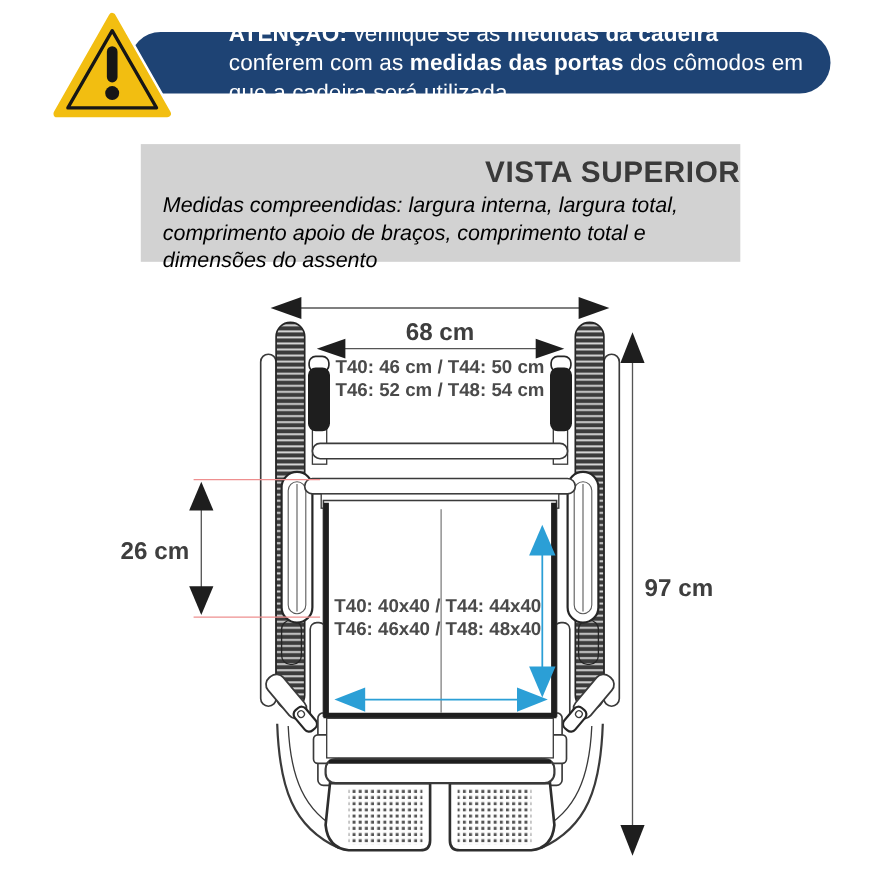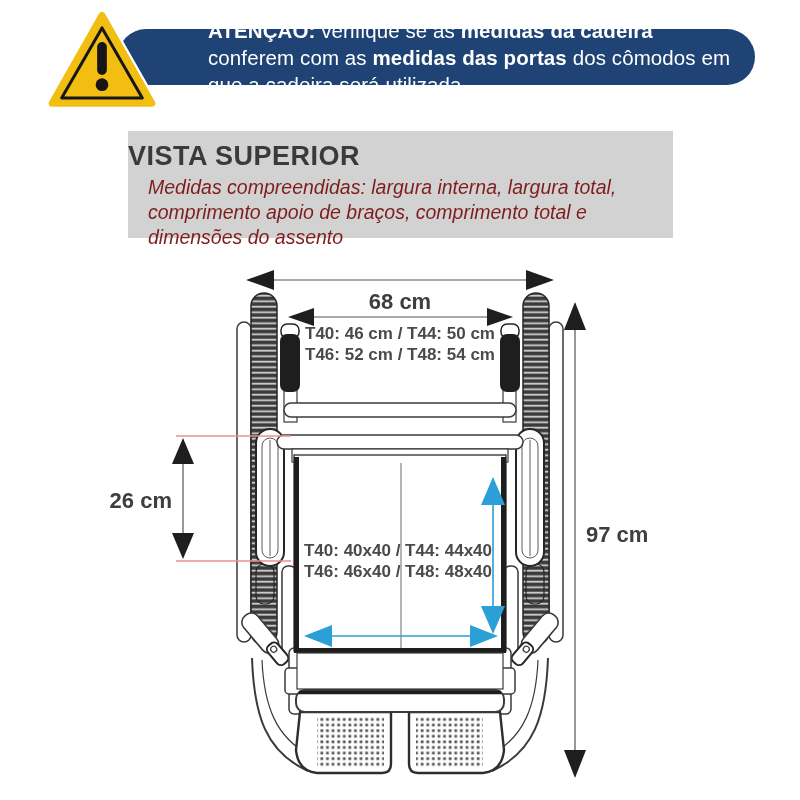--- a/index.html
+++ b/index.html
@@ -12,24 +12,24 @@
             background:#1E4374; border-radius:33px; display:flex; align-items:center;
             padding-left:90px; padding-right:18px; }
   .banner-text { color:#ffffff; font-size:20.5px; line-height:27px; font-weight:400;
                  letter-spacing:0.1px; }
   .banner-text b { font-weight:800; }
   .tri-wrap { position:absolute; left:46px; top:6px; width:112px; height:108px; }
 
   
   .panel { position:absolute; left:128px; top:131px; width:545px; height:107px;
            background:#D2D2D2; padding-top:10px; }
-  .panel-title { text-align:left; font-size:27px; font-weight:800; color:#3A3A3A;
-                 letter-spacing:0.5px; }
+  .panel-title { text-align:right; font-size:27px; font-weight:800; color:#3A3A3A;
+                 letter-spacing:0.5px;padding-left:44px; }
   .panel-sub { margin:3px 0 0 20px; width:505px; font-style:italic; font-size:19.5px;
-               line-height:25px; font-weight:500; color:#7f1d1d; }
+               line-height:25px; font-weight:500; color:#000000; }
 
   .diagram { position:absolute; left:0; top:0; width:800px; height:800px; }
 
   text { font-family:"Liberation Sans", sans-serif; }
   .dim-label  { font-size:22px; font-weight:700; fill:#3E3E3E; }
   .dim-label2 { font-size:17px; font-weight:700; fill:#4A4A4A; }
 </style>
 </head>
 <body>
 

